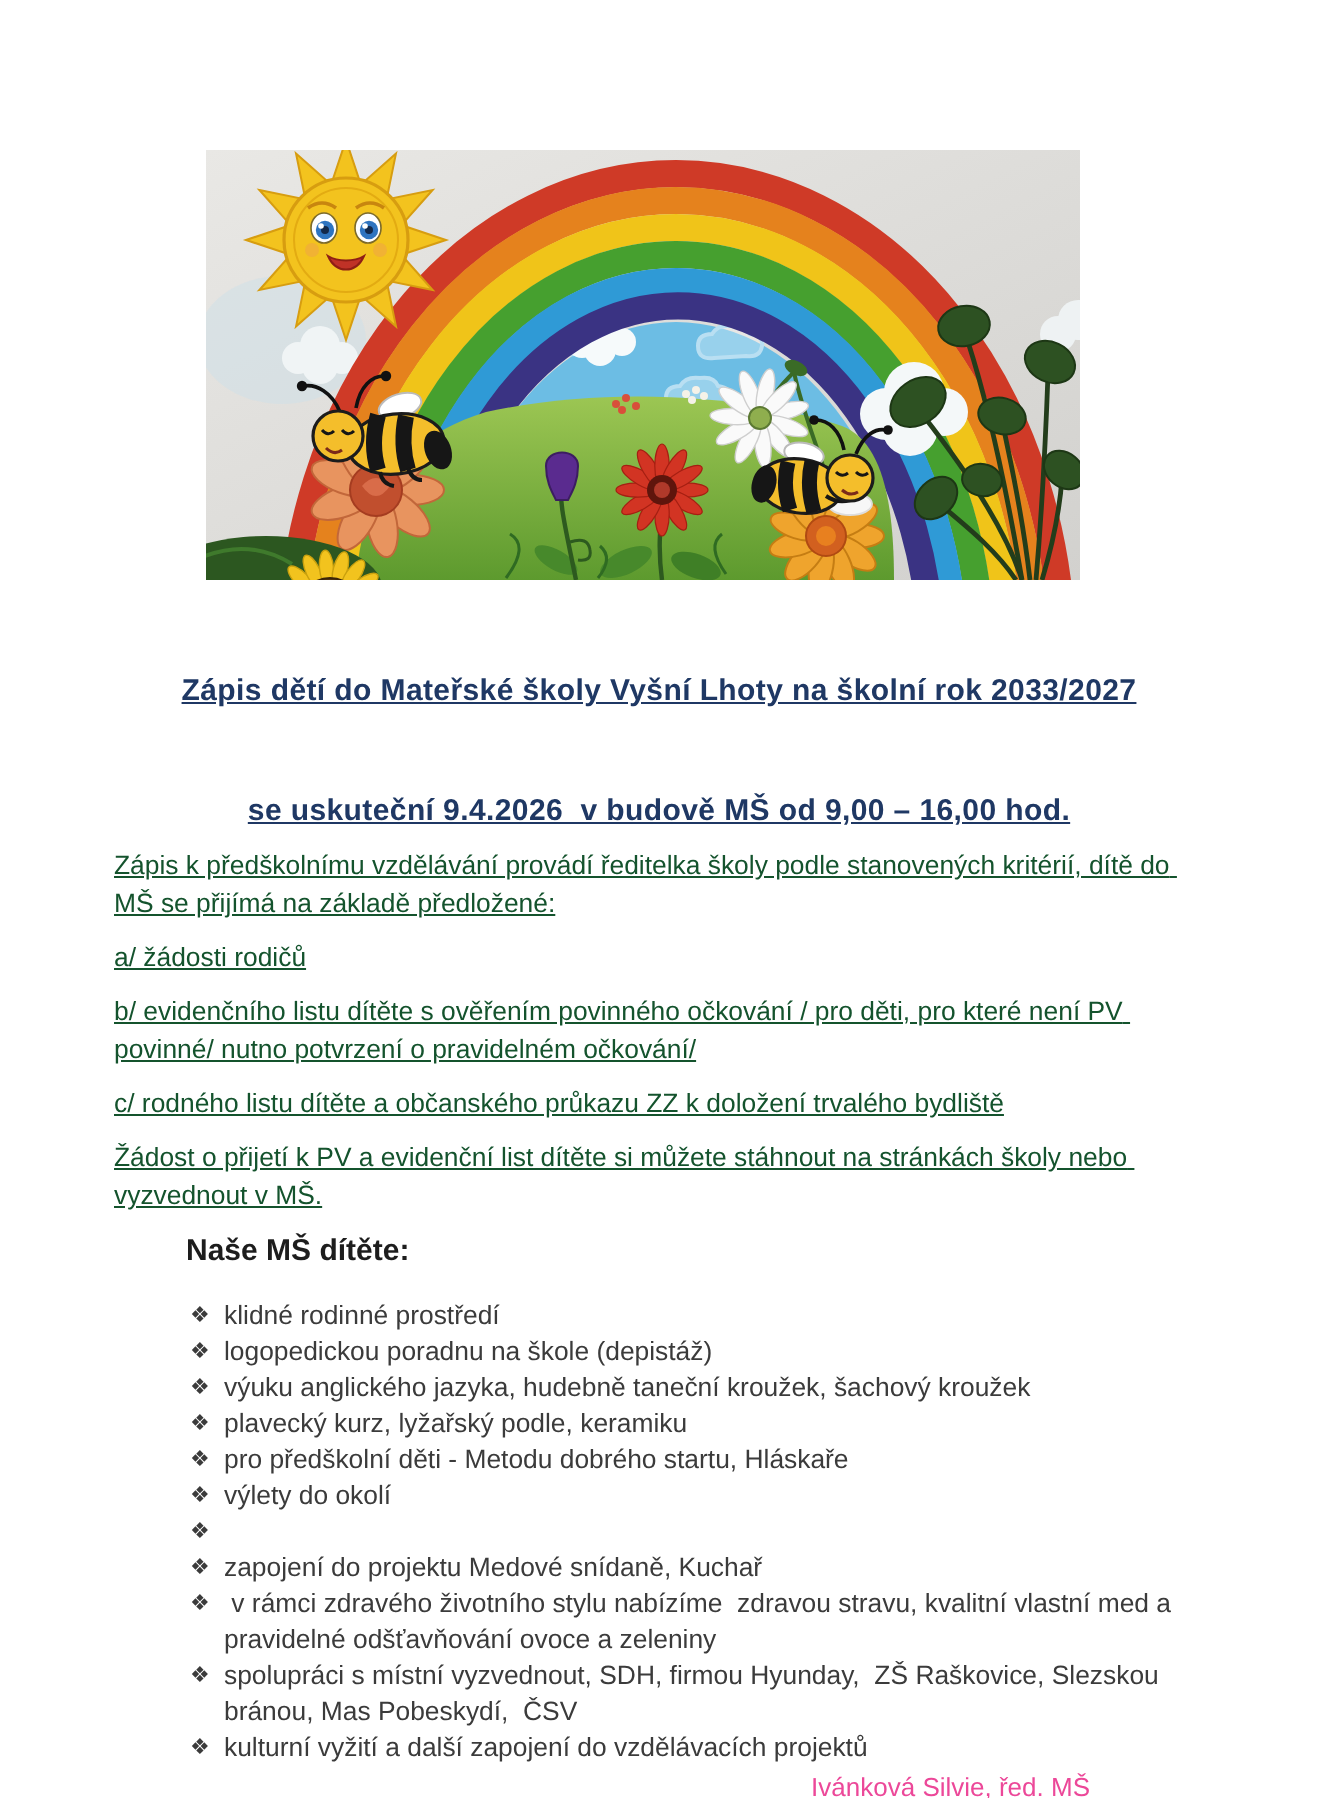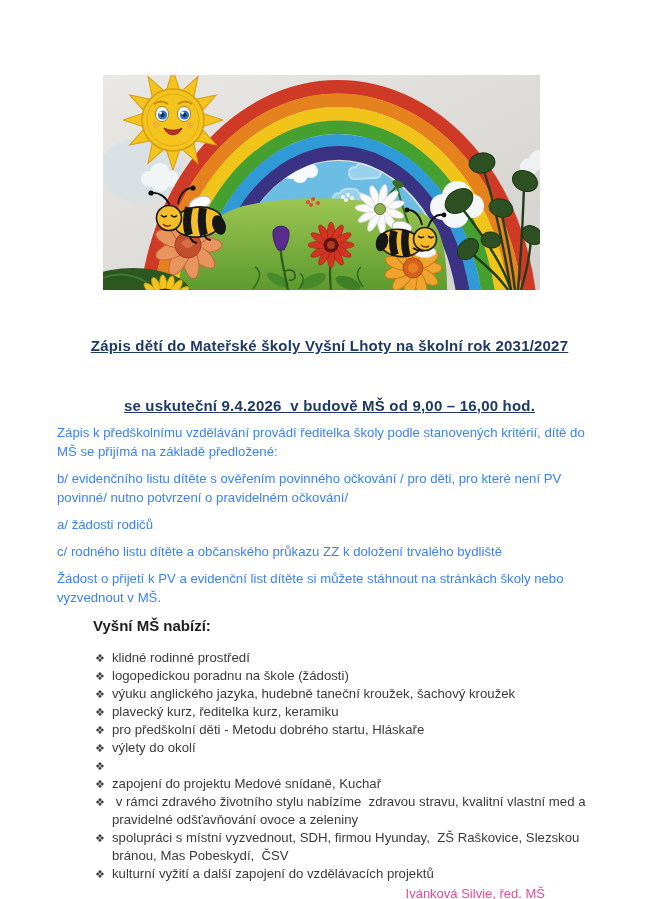--- a/index.html
+++ b/index.html
@@ -9,21 +9,21 @@
   }
   .mural{position:absolute;left:103px;top:75px;width:437px;height:215px;}
   .mural svg{display:block;}
   .content{position:absolute;left:57px;top:336px;width:545px;}
   .title{
     text-align:center;color:#1f3864;font-weight:bold;font-size:15px;line-height:19px;
     text-decoration:underline;white-space:pre-wrap;margin:0 0 16px 0;letter-spacing:.2px;
   }
   .title.second{margin-bottom:3px;margin-top:41px;}
   .para{
-    font-size:13.2px;line-height:19px;color:#3b82f6;margin:8px 0;white-space:pre-wrap;
+    font-size:13.2px;line-height:19px;color:#14532d;margin:8px 0;white-space:pre-wrap;text-decoration:underline;
   }
   .offer-heading{
     font-size:15px;line-height:18px;font-weight:bold;color:#1d1d1d;
     margin:10px 0 0 36px;
   }
   ul.offer-list{list-style:none;margin:14px 0 0 0;padding:0;}
   ul.offer-list li{
     display:flex;align-items:flex-start;padding-left:38px;
     font-size:13.2px;line-height:18px;color:#3b3b3b;
   }
@@ -317,47 +317,47 @@
       <ellipse cx="429" cy="160" rx="11" ry="8.5" transform="rotate(40 429 160)"></ellipse>
       <ellipse cx="365" cy="174" rx="12" ry="9" transform="rotate(-45 365 174)"></ellipse>
       <ellipse cx="388" cy="165" rx="10" ry="8" transform="rotate(10 388 165)"></ellipse>
     </g>
   </g>
 </svg>
 </div>
 
 <div class="content">
 
-  <div class="title">Zápis dětí do Mateřské školy Vyšní Lhoty na školní rok 2031/2027</div>
+  <div class="title">Zápis dětí do Mateřské školy Vyšní Lhoty na školní rok 2033/2027</div>
   <div class="title second">se uskuteční 9.4.2026  v budově MŠ od 9,00 – 16,00 hod.</div>
 
   <p class="para">Zápis k předškolnímu vzdělávání provádí ředitelka školy podle stanovených kritérií, dítě do MŠ se přijímá na základě předložené:</p>
+  <p class="para">a/ žádosti rodičů</p>
   <p class="para">b/ evidenčního listu dítěte s ověřením povinného očkování / pro děti, pro které není PV povinné/ nutno potvrzení o pravidelném očkování/</p>
-  <p class="para">a/ žádosti rodičů</p>
   <p class="para">c/ rodného listu dítěte a občanského průkazu ZZ k doložení trvalého bydliště</p>
   <p class="para">Žádost o přijetí k PV a evidenční list dítěte si můžete stáhnout na stránkách školy nebo vyzvednout v MŠ.</p>
 
-  <div class="offer-heading">Vyšní MŠ nabízí:</div>
+  <div class="offer-heading">Naše MŠ dítěte:</div>
 
   <ul class="offer-list">
     <li>
         <span class="bullet">❖</span>
         <span class="li-text">klidné rodinné prostředí</span>
       </li>
     <li>
         <span class="bullet">❖</span>
-        <span class="li-text">logopedickou poradnu na škole (žádosti)</span>
+        <span class="li-text">logopedickou poradnu na škole (depistáž)</span>
       </li>
     <li>
         <span class="bullet">❖</span>
         <span class="li-text">výuku anglického jazyka, hudebně taneční kroužek, šachový kroužek</span>
       </li>
     <li>
         <span class="bullet">❖</span>
-        <span class="li-text">plavecký kurz, ředitelka kurz, keramiku</span>
+        <span class="li-text">plavecký kurz, lyžařský podle, keramiku</span>
       </li>
     <li>
         <span class="bullet">❖</span>
         <span class="li-text">pro předškolní děti - Metodu dobrého startu, Hláskaře</span>
       </li>
     <li>
         <span class="bullet">❖</span>
         <span class="li-text">výlety do okolí</span>
       </li>
     <li>

